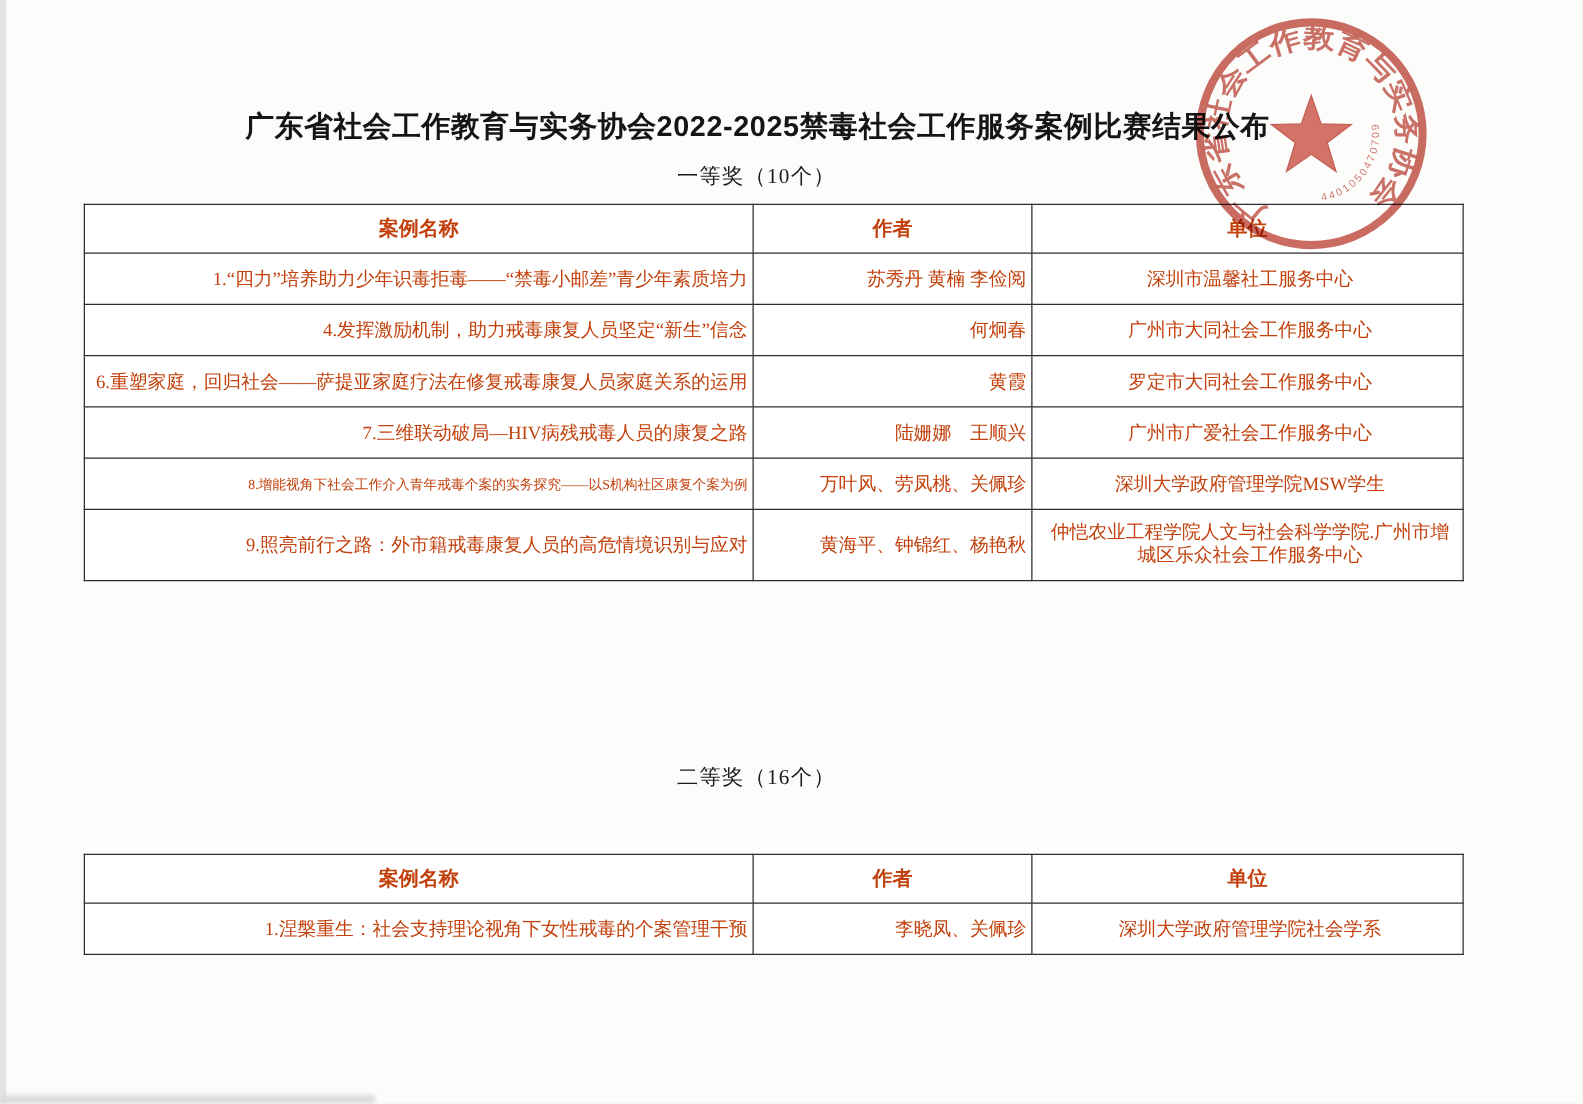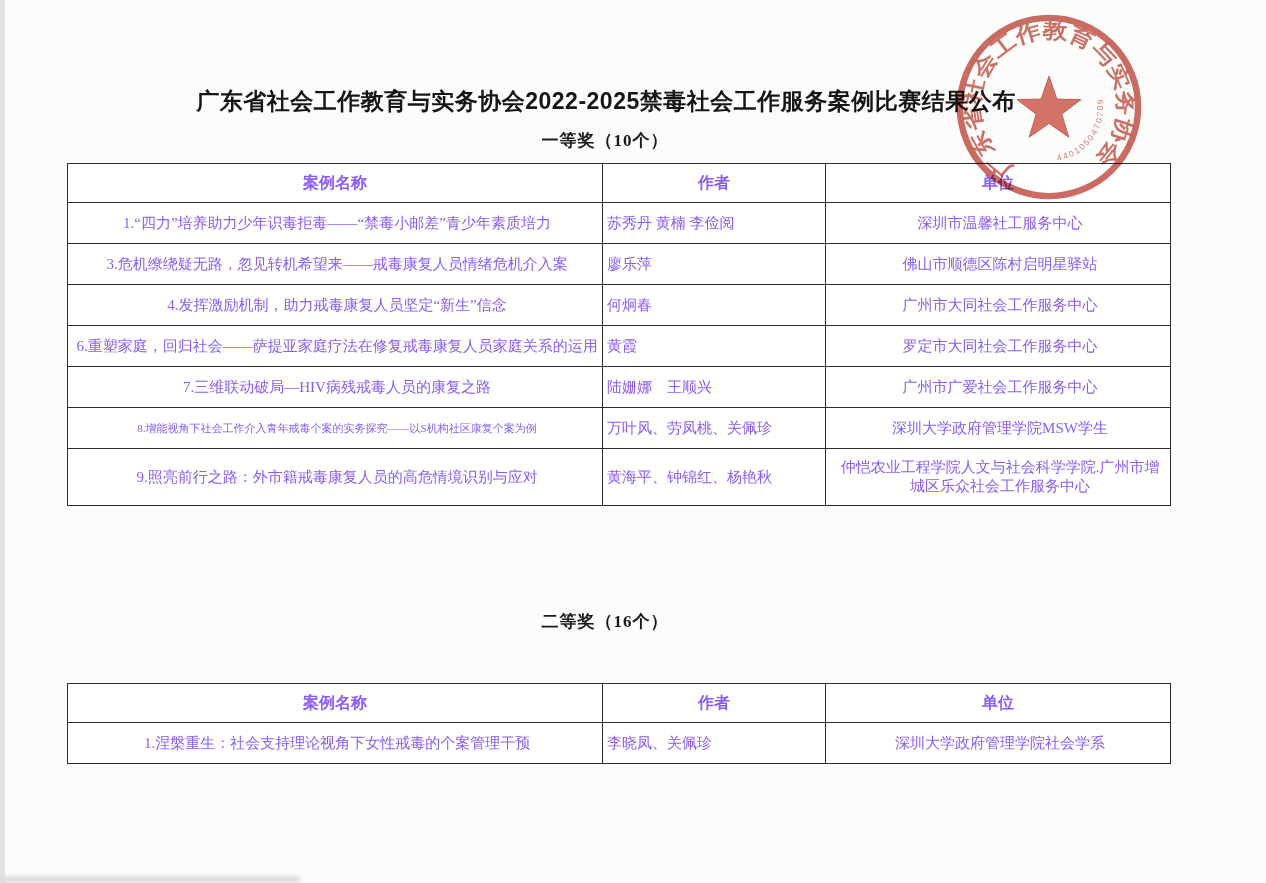--- a/index.html
+++ b/index.html
@@ -10,42 +10,42 @@
   }
   .edge-left{position:absolute;left:0;top:0;width:5px;height:100%;background:#e2e2e2;}
   .edge-bottom{position:absolute;left:0;bottom:0;width:300px;height:7px;background:#dcdcdc;filter:blur(2px);}
   .doc-title{
     position:absolute;top:86px;left:0;width:1212px;text-align:center;
     font-family:"Liberation Sans","DejaVu Sans",sans-serif;
     font-weight:bold;font-size:23px;letter-spacing:0.5px;color:#151515;
   }
   .section-heading{
     position:absolute;left:0;width:1210px;text-align:center;
-    font-weight:bold;font-size:17px;color:#1a1a1a;letter-spacing:1px;
+    font-weight:normal;font-size:17px;color:#1a1a1a;letter-spacing:1px;
   }
   .heading-1{top:129px;}
   .heading-2{top:610px;}
   table.award-table{
     position:absolute;left:67px;width:1103px;
     border-collapse:collapse;table-layout:fixed;
-    font-size:15px;color:#8b5cf6;background:#fff;
+    font-size:15px;color:#c2410c;background:#fff;
   }
   .table-1{top:163px;}
   .table-2{top:683px;}
   .award-table col.c-case{width:535px;}
   .award-table col.c-authors{width:223px;}
   .award-table col.c-org{width:345px;}
   .award-table th,.award-table td{
     border:1.6px solid #2d2d2d;
     padding:2px 4px;vertical-align:middle;
   }
   .award-table th{font-size:16px;font-weight:bold;height:34px;text-align:center;}
   .award-table td{height:36px;}
-  td.cell-case{text-align:center;padding-left:8px;white-space:nowrap;overflow:hidden;}
-  td.cell-authors{text-align:left;white-space:nowrap;overflow:hidden;margin-top:20px;}
+  td.cell-case{text-align:right;padding-left:8px;white-space:nowrap;overflow:hidden;}
+  td.cell-authors{text-align:right;white-space:nowrap;overflow:hidden;margin-top:20px;}
   td.cell-org{text-align:center;padding-left:8px;}
   tr.row-tall td{height:50px;}
   tr.row-tall td.cell-org{line-height:1.3;padding-top:3px;padding-bottom:3px;}
   tr.row-condensed td.cell-case{font-size:11px;}
   .seal{
     position:absolute;left:950px;top:8px;width:198px;height:198px;
     mix-blend-mode:multiply;opacity:0.93;pointer-events:none;
   }
 </style>
 </head>
@@ -70,25 +70,20 @@
         <th>案例名称</th>
         <th>作者</th>
         <th>单位</th>
       </tr>
     </thead>
     <tbody>
       <tr>
         <td class="cell-case">1.“四力”培养助力少年识毒拒毒——“禁毒小邮差”青少年素质培力</td>
         <td class="cell-authors">苏秀丹 黄楠 李俭阅</td>
         <td class="cell-org">深圳市温馨社工服务中心</td>
-      </tr>
-      <tr>
-        <td class="cell-case">3.危机缭绕疑无路，忽见转机希望来——戒毒康复人员情绪危机介入案</td>
-        <td class="cell-authors">廖乐萍</td>
-        <td class="cell-org">佛山市顺德区陈村启明星驿站</td>
       </tr>
       <tr>
         <td class="cell-case">4.发挥激励机制，助力戒毒康复人员坚定“新生”信念</td>
         <td class="cell-authors">何炯春</td>
         <td class="cell-org">广州市大同社会工作服务中心</td>
       </tr>
       <tr>
         <td class="cell-case">6.重塑家庭，回归社会——萨提亚家庭疗法在修复戒毒康复人员家庭关系的运用</td>
         <td class="cell-authors">黄霞</td>
         <td class="cell-org">罗定市大同社会工作服务中心</td>

